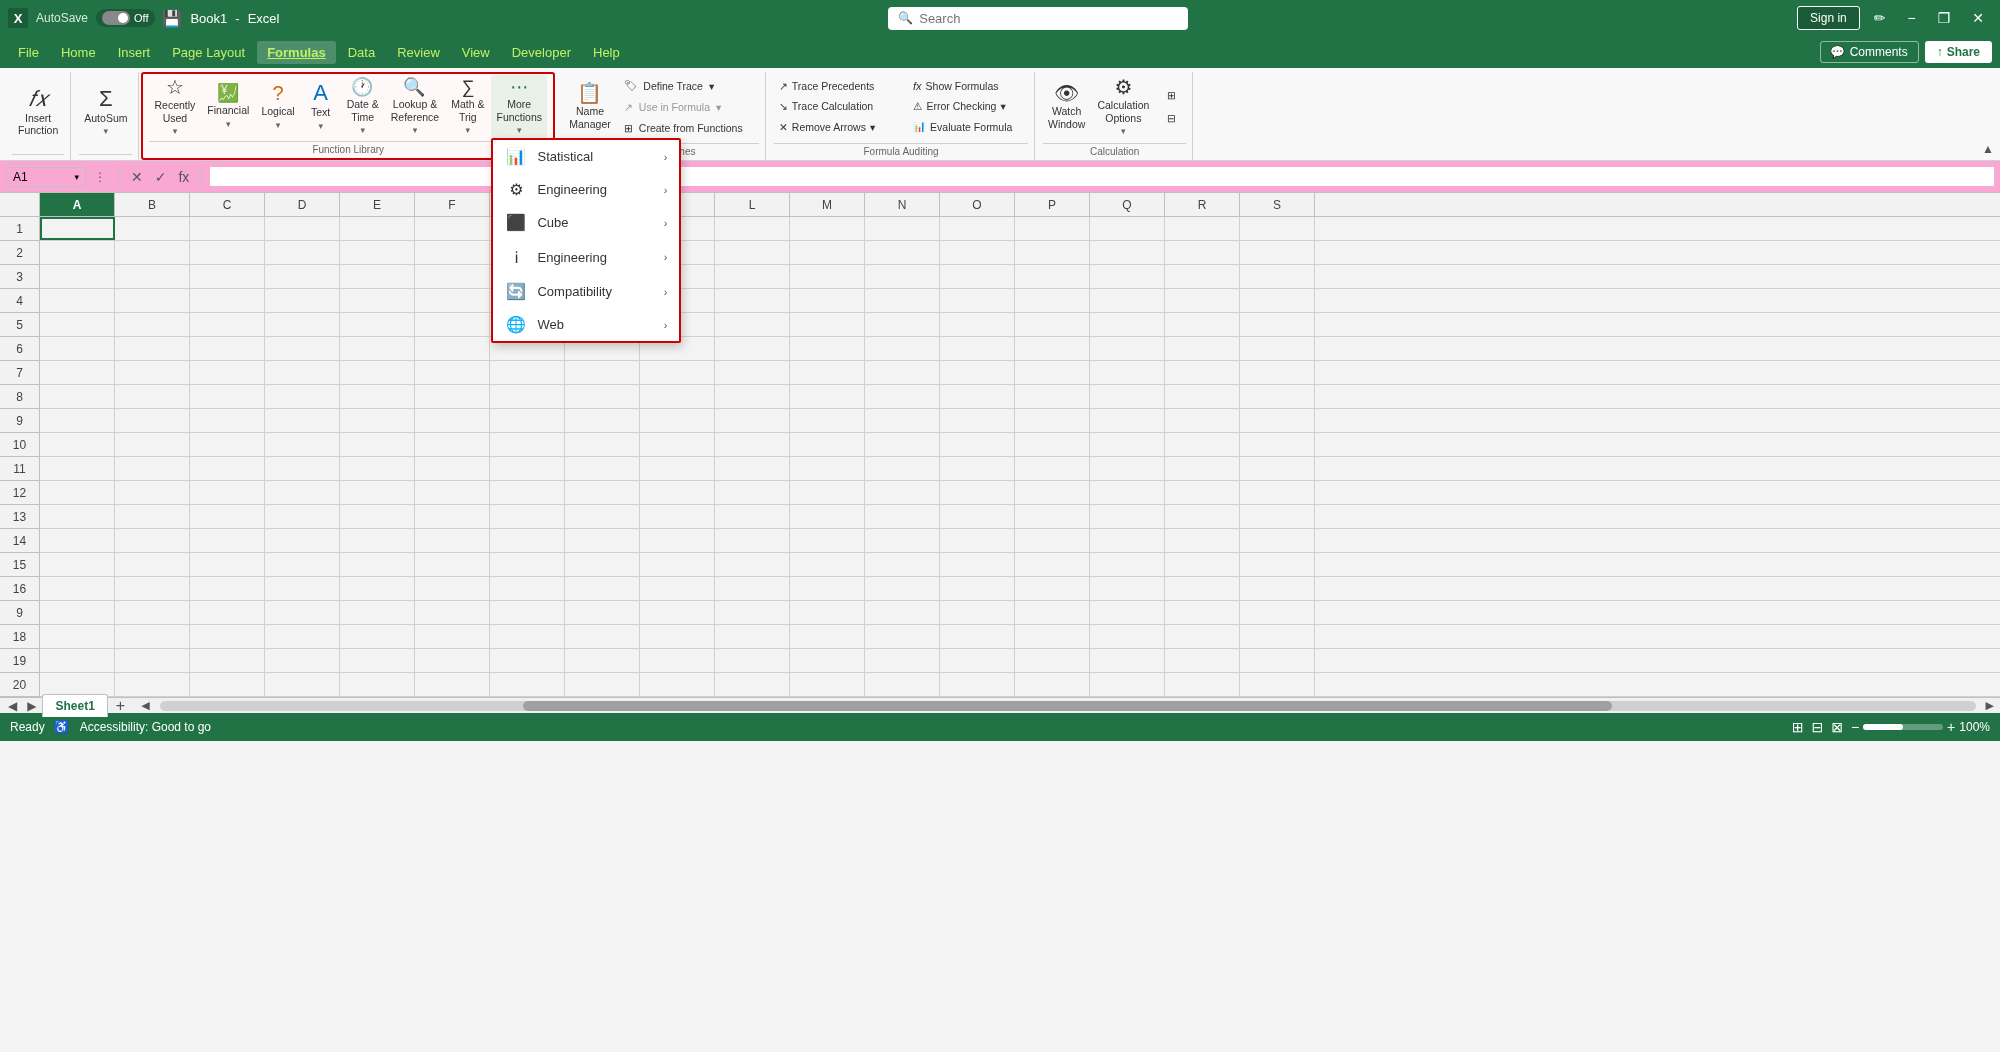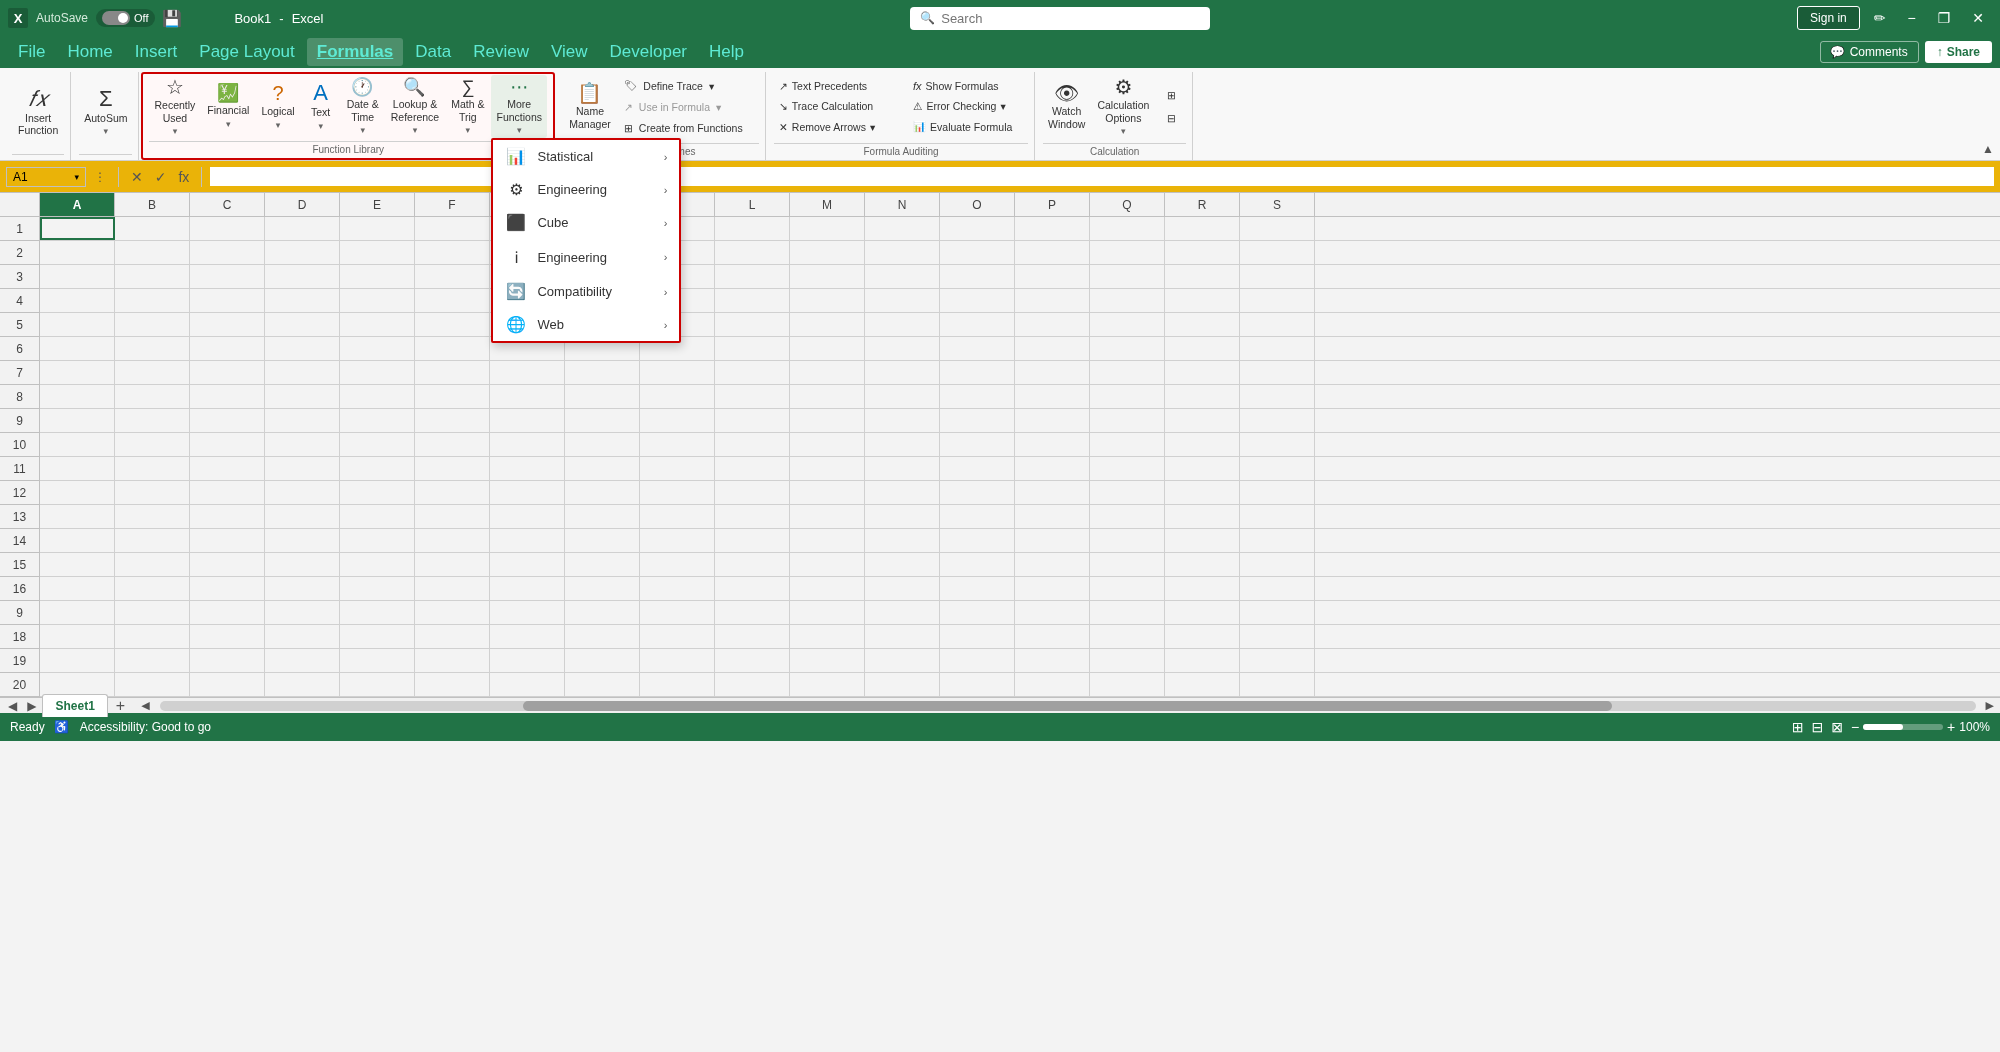--- a/index.html
+++ b/index.html
@@ -23,21 +23,21 @@
     .search-bar { display: flex; align-items: center; background: white; border-radius: 4px; padding: 4px 10px; gap: 6px; width: 300px; }
     .search-bar input { border: none; outline: none; font-size: 13px; width: 240px; color: #333; }
     .win-btn { background: none; border: none; color: white; font-size: 14px; cursor: pointer; padding: 4px 8px; }
     .sign-in-btn { background: #1a5c38; border: 1px solid white; color: white; font-size: 12px; padding: 4px 12px; cursor: pointer; border-radius: 3px; }
 
     
     .menu-bar {
       display: flex; align-items: center; height: 32px; background: #217346;
       padding: 0 8px; gap: 2px;
     }
-    .menu-item { color: #5eead4; font-size: 17px; padding: 4px 10px; cursor: pointer; border-radius: 3px; }
+    .menu-item { color: #bef264; font-size: 13px; padding: 4px 10px; cursor: pointer; border-radius: 3px; }
     .menu-item:hover, .menu-item.active { background: rgba(255,255,255,0.2); }
     .menu-item.active { font-weight: 700; text-decoration: underline; }
     .menu-right { margin-left: auto; display: flex; gap: 6px; }
     .comments-btn { background: none; border: 1px solid rgba(255,255,255,0.5); color: white; font-size: 12px; padding: 3px 10px; cursor: pointer; border-radius: 3px; display: flex; align-items: center; gap: 4px; }
     .share-btn { background: white; border: none; color: #217346; font-size: 12px; padding: 3px 12px; cursor: pointer; border-radius: 3px; font-weight: 600; display: flex; align-items: center; gap: 4px; }
 
     
     .ribbon {
       background: #f8f8f8; border-bottom: 1px solid #d0d0d0;
       display: flex; flex-direction: column;
@@ -61,21 +61,21 @@
     .rb.large { min-width: 44px; padding: 4px 6px; }
     .dropdown-arrow { font-size: 9px; color: #666; }
 
     
     .ribbon-group.highlighted-group {
       border: 2px solid #cc0000; border-radius: 3px; background: #fff8f8;
     }
 
     
     .formula-bar {
-      display: flex; align-items: center; height: 32px; background: #eab308;
+      display: flex; align-items: center; height: 32px; background: #f9a8d4;
       border-bottom: 1px solid #c0c0c0; padding: 0 6px; gap: 4px;
     }
     .name-box { width: 80px; border: 1px solid #c0c0c0; padding: 2px 6px; font-size: 12px; display: flex; align-items: center; }
     .formula-divider { width: 1px; height: 20px; background: #c0c0c0; margin: 0 4px; }
     .formula-btn { background: none; border: none; font-size: 14px; cursor: pointer; padding: 2px 4px; color: #555; }
     .formula-input { flex: 1; border: none; outline: none; font-size: 13px; padding: 2px 4px; }
 
     
     .sheet-area { display: flex; flex-direction: column; flex: 1; overflow: hidden; }
     .col-headers { display: flex; height: 24px; background: #f2f2f2; border-bottom: 1px solid #c0c0c0; }
@@ -136,21 +136,21 @@
         <span>X</span>
       </div>
     <span class="autosave-label">AutoSave</span>
     <div class="autosave-toggle">
       <div class="toggle-track">
         <div class="toggle-thumb"></div>
       </div>
       <span>Off</span>
     </div>
     <span class="save-icon">💾</span>
-    <span style="color:white;font-size:13px;margin-left:44px;">Book1</span>
+    <span style="color:white;font-size:13px;">Book1</span>
     <span style="color:white;font-size:13px;"> - </span>
     <span style="color:white;font-size:13px;">Excel</span>
   </div>
   <div class="title-bar-center">
     <div class="search-bar">
       <span style="color:#888;">🔍</span>
       <input type="text" placeholder="Search" style="">
     </div>
   </div>
   <div class="title-bar-right">
@@ -315,21 +315,21 @@
         </div>
       </div>
       <div class="ribbon-group-label">Defined Names</div>
     </div>
 
     <div class="ribbon-group">
       <div class="ribbon-buttons" style="flex-direction:column;gap:2px;justify-content:center;">
         <div style="display:flex;gap:4px;align-items:center;">
           <button class="rb" style="flex-direction:row;gap:4px;min-width:130px;justify-content:flex-start;">
             <span>↗</span>
-            <span>Text Precedents</span>
+            <span>Trace Precedents</span>
           </button>
           <button class="rb" style="flex-direction:row;gap:4px;min-width:120px;justify-content:flex-start;">
             <span style="font-size:11px;font-style:italic;">fx</span>
             <span>Show Formulas</span>
           </button>
         </div>
         <div style="display:flex;gap:4px;align-items:center;">
           <button class="rb" style="flex-direction:row;gap:4px;min-width:130px;justify-content:flex-start;">
             <span>↘</span>
             <span>Trace Calculation</span>

